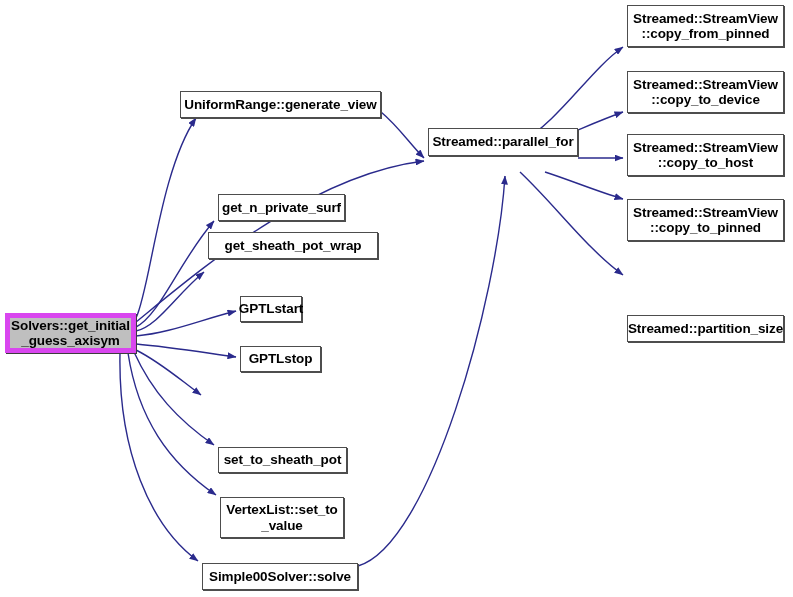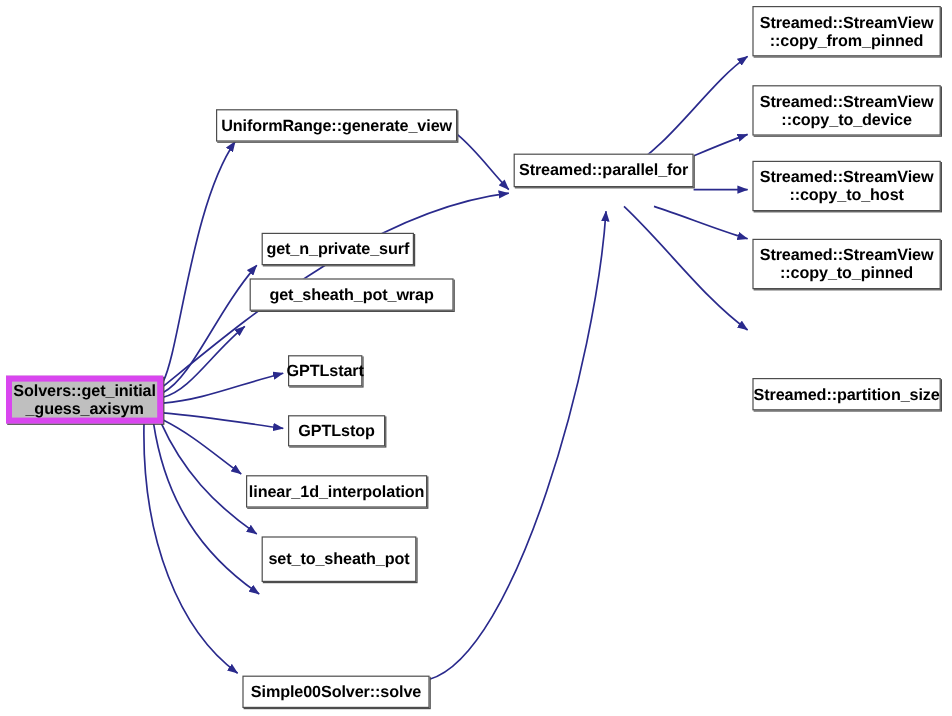--- a/index.html
+++ b/index.html
@@ -94,22 +94,23 @@
   </svg>
 
   <div id="node-layer">
       <div class="gnode highlight" style="left: 5px; top: 313px; width: 131px; height: 40px;"><span class="nlabel">Solvers::get_initial
 _guess_axisym</span></div>
       <div class="gnode" style="left: 180px; top: 91px; width: 201px; height: 27px;"><span class="nlabel">UniformRange::generate_view</span></div>
       <div class="gnode" style="left: 218px; top: 194px; width: 127px; height: 27px;"><span class="nlabel">get_n_private_surf</span></div>
       <div class="gnode" style="left: 208px; top: 232px; width: 170px; height: 27px;"><span class="nlabel">get_sheath_pot_wrap</span></div>
       <div class="gnode" style="left: 240px; top: 296px; width: 62px; height: 26px;"><span class="nlabel">GPTLstart</span></div>
       <div class="gnode" style="left: 240px; top: 346px; width: 81px; height: 26px;"><span class="nlabel">GPTLstop</span></div>
-      <div class="gnode" style="left: 205px; top: 396px; width: 151px; height: 27px;"><span class="nlabel">linear_1d_interpolation</span></div>
-      <div class="gnode" style="left: 218px; top: 447px; width: 129px; height: 38px; text-align: center;"><span class="nlabel">set_to_sheath_pot</span></div>
+      <div class="gnode" style="left: 218px; top: 447px; width: 129px; height: 26px; text-align: center;"><span class="nlabel">set_to_sheath_pot</span></div>
+      <div class="gnode" style="left: 220px; top: 497px; width: 124px; height: 41px;"><span class="nlabel">VertexList::set_to
+_value</span></div>
       <div class="gnode" style="left: 202px; top: 563px; width: 156px; height: 27px; align-items: center;"><span class="nlabel">Simple00Solver::solve</span></div>
       <div class="gnode" style="left: 428px; top: 128px; width: 150px; height: 28px;"><span class="nlabel">Streamed::parallel_for</span></div>
       <div class="gnode" style="left: 627px; top: 5px; width: 157px; height: 42px;"><span class="nlabel">Streamed::StreamView
 ::copy_from_pinned</span></div>
       <div class="gnode" style="left: 627px; top: 71px; width: 157px; height: 42px;"><span class="nlabel">Streamed::StreamView
 ::copy_to_device</span></div>
       <div class="gnode" style="left: 627px; top: 134px; width: 157px; height: 42px;"><span class="nlabel">Streamed::StreamView
 ::copy_to_host</span></div>
       <div class="gnode" style="left: 627px; top: 199px; width: 157px; height: 42px;"><span class="nlabel">Streamed::StreamView
 ::copy_to_pinned</span></div>

